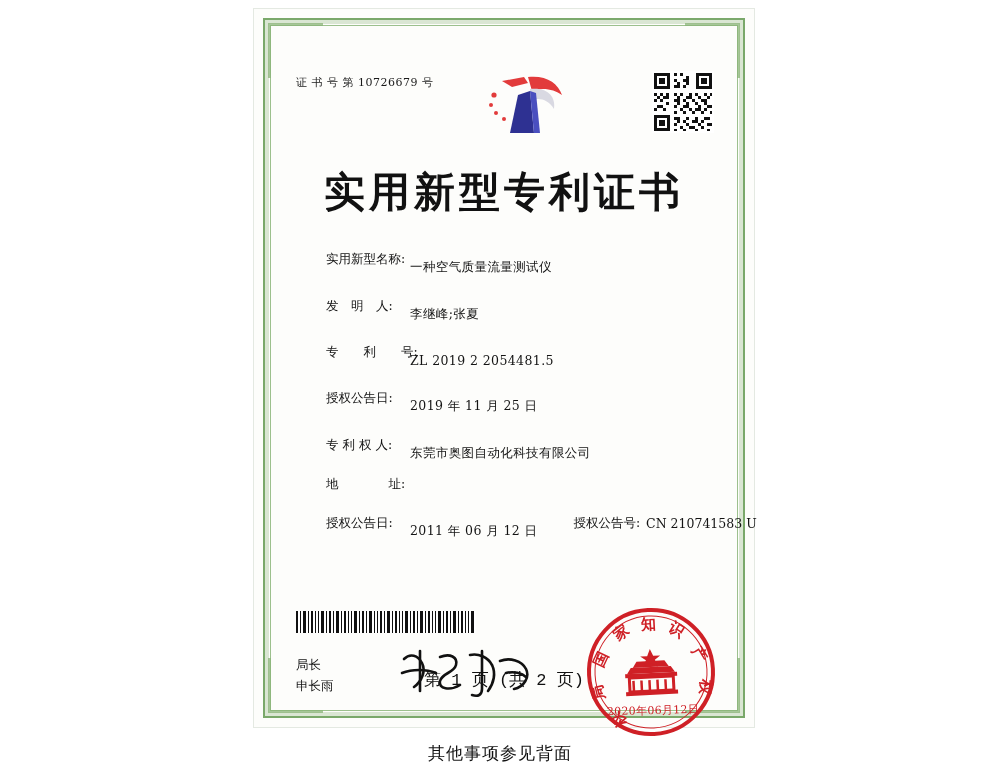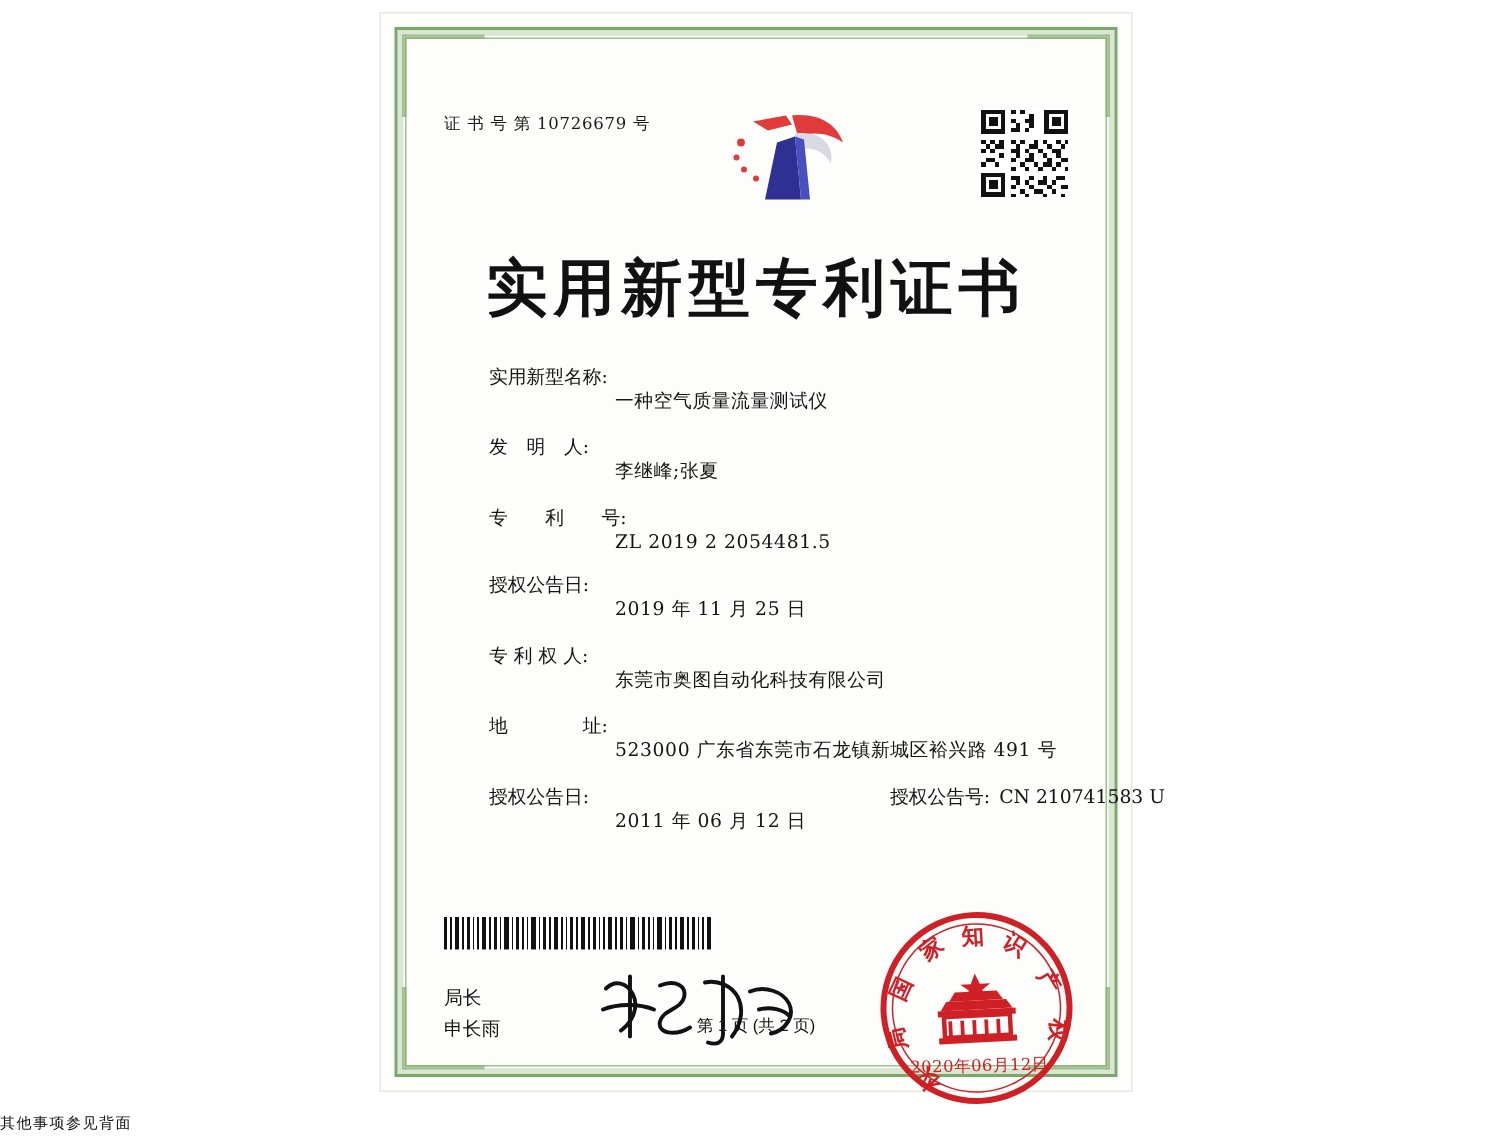--- a/index.html
+++ b/index.html
@@ -115,37 +115,37 @@
 
   
   .fields {
     position: absolute;
     left: 38px;
     right: 16px;
     top: 200px;
   }
   .field-row {
     display: flex;
-    align-items: flex-start;
+    align-items: center;
     margin-bottom: 14px;
     font-family: "DejaVu Serif", serif;
     font-size: 12.5px;
     color: #141414;
     white-space: nowrap;
   }
   .field-label {
     width: 84px;
     flex: 0 0 84px;
     letter-spacing: 0px;
   }
   .field-value { letter-spacing: .4px; margin-top: 16px; }
 
   .field-row.dual { margin-bottom: 10px; }
   .dual .second-label {
-    margin-left: 56px;
+    margin-left: 36px;
     width: auto;
     flex: 0 0 auto;
   }
   .dual .second-value { margin-left: 6px; }
 
   
   .paras {
     position: absolute;
     left: 30px;
     right: 22px;
@@ -206,31 +206,32 @@
     transform: rotate(-1.5deg);
   }
 
   
   .page-no {
     position: absolute;
     left: 0;
     right: 0;
     bottom: 2px;
     text-align: center;
-    font-family: Liberation Sans, sans-serif;
-    font-size: 11px;
+    font-family: Liberation Mono, monospace;
+    font-size: 17px;
     color: #111;
   }
   .outside-note {
     position: absolute;
     left: 0;
     right: 0;
     top: 742px;
-    font-family: "DejaVu Serif", serif;
-    font-size: 10px;
+    text-align: center;
+    font-family: "DejaVu Serif", serif;
+    font-size: 17px;
     color: #111;
     letter-spacing: 1px;
   }
 </style>
 </head>
 <body>
 
 <div id="certificate">
 
   <div class="frame-band"></div>
@@ -366,21 +367,20 @@
       <div class="field-row">
         <span class="field-label">授权公告日:</span>
         <span class="field-value">2019 年 11 月 25 日</span>
       </div>
       <div class="field-row">
         <span class="field-label">专 利 权 人:</span>
         <span class="field-value">东莞市奥图自动化科技有限公司</span>
       </div>
       <div class="field-row">
         <span class="field-label">地　　　　址:</span>
-        <span class="field-value">523000 广东省东莞市石龙镇新城区裕兴路 491 号</span>
       </div>
       <div class="field-row dual">
         <span class="field-label">授权公告日:</span>
         <span class="field-value">2011 年 06 月 12 日</span>
         <span class="second-label">授权公告号:</span>
         <span class="second-value">CN 210741583 U</span>
       </div>
     </div>
 
 

